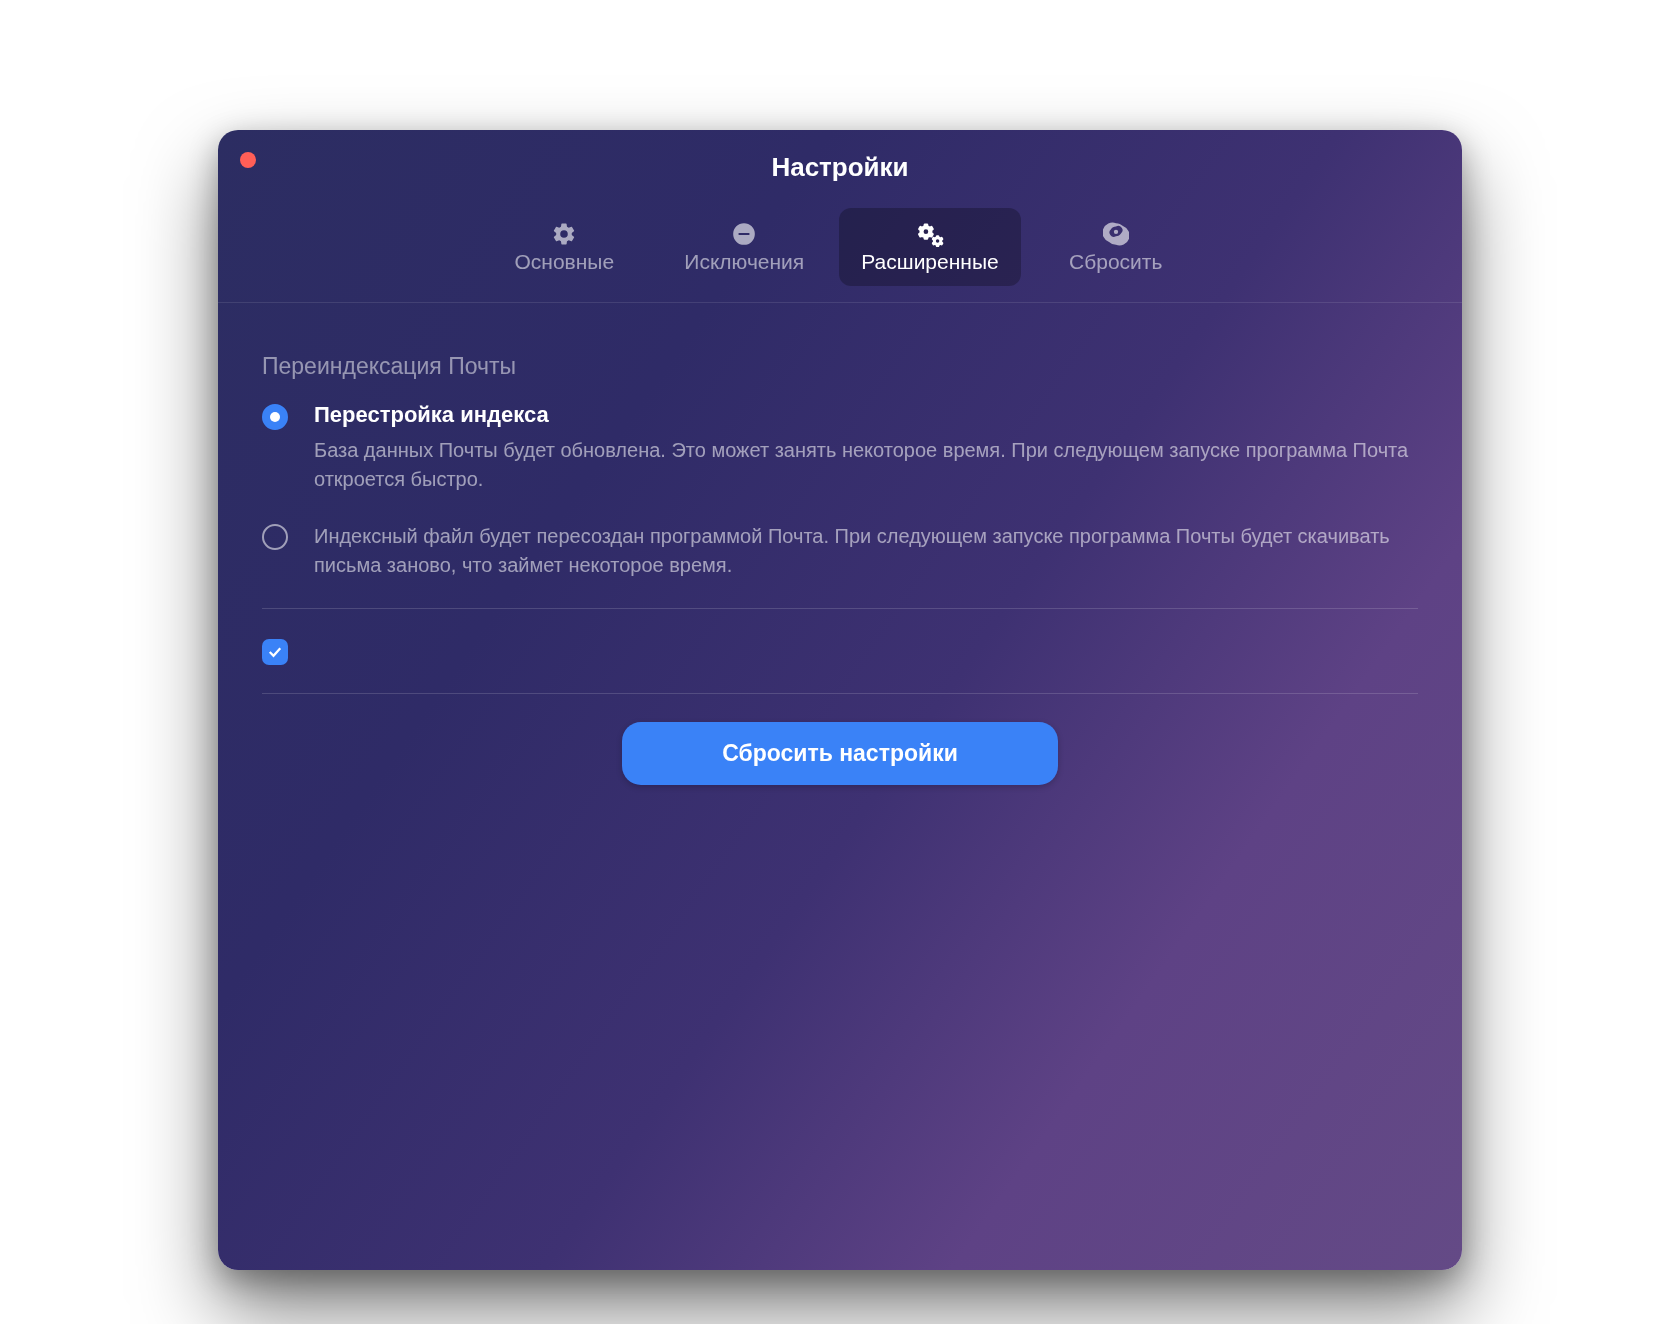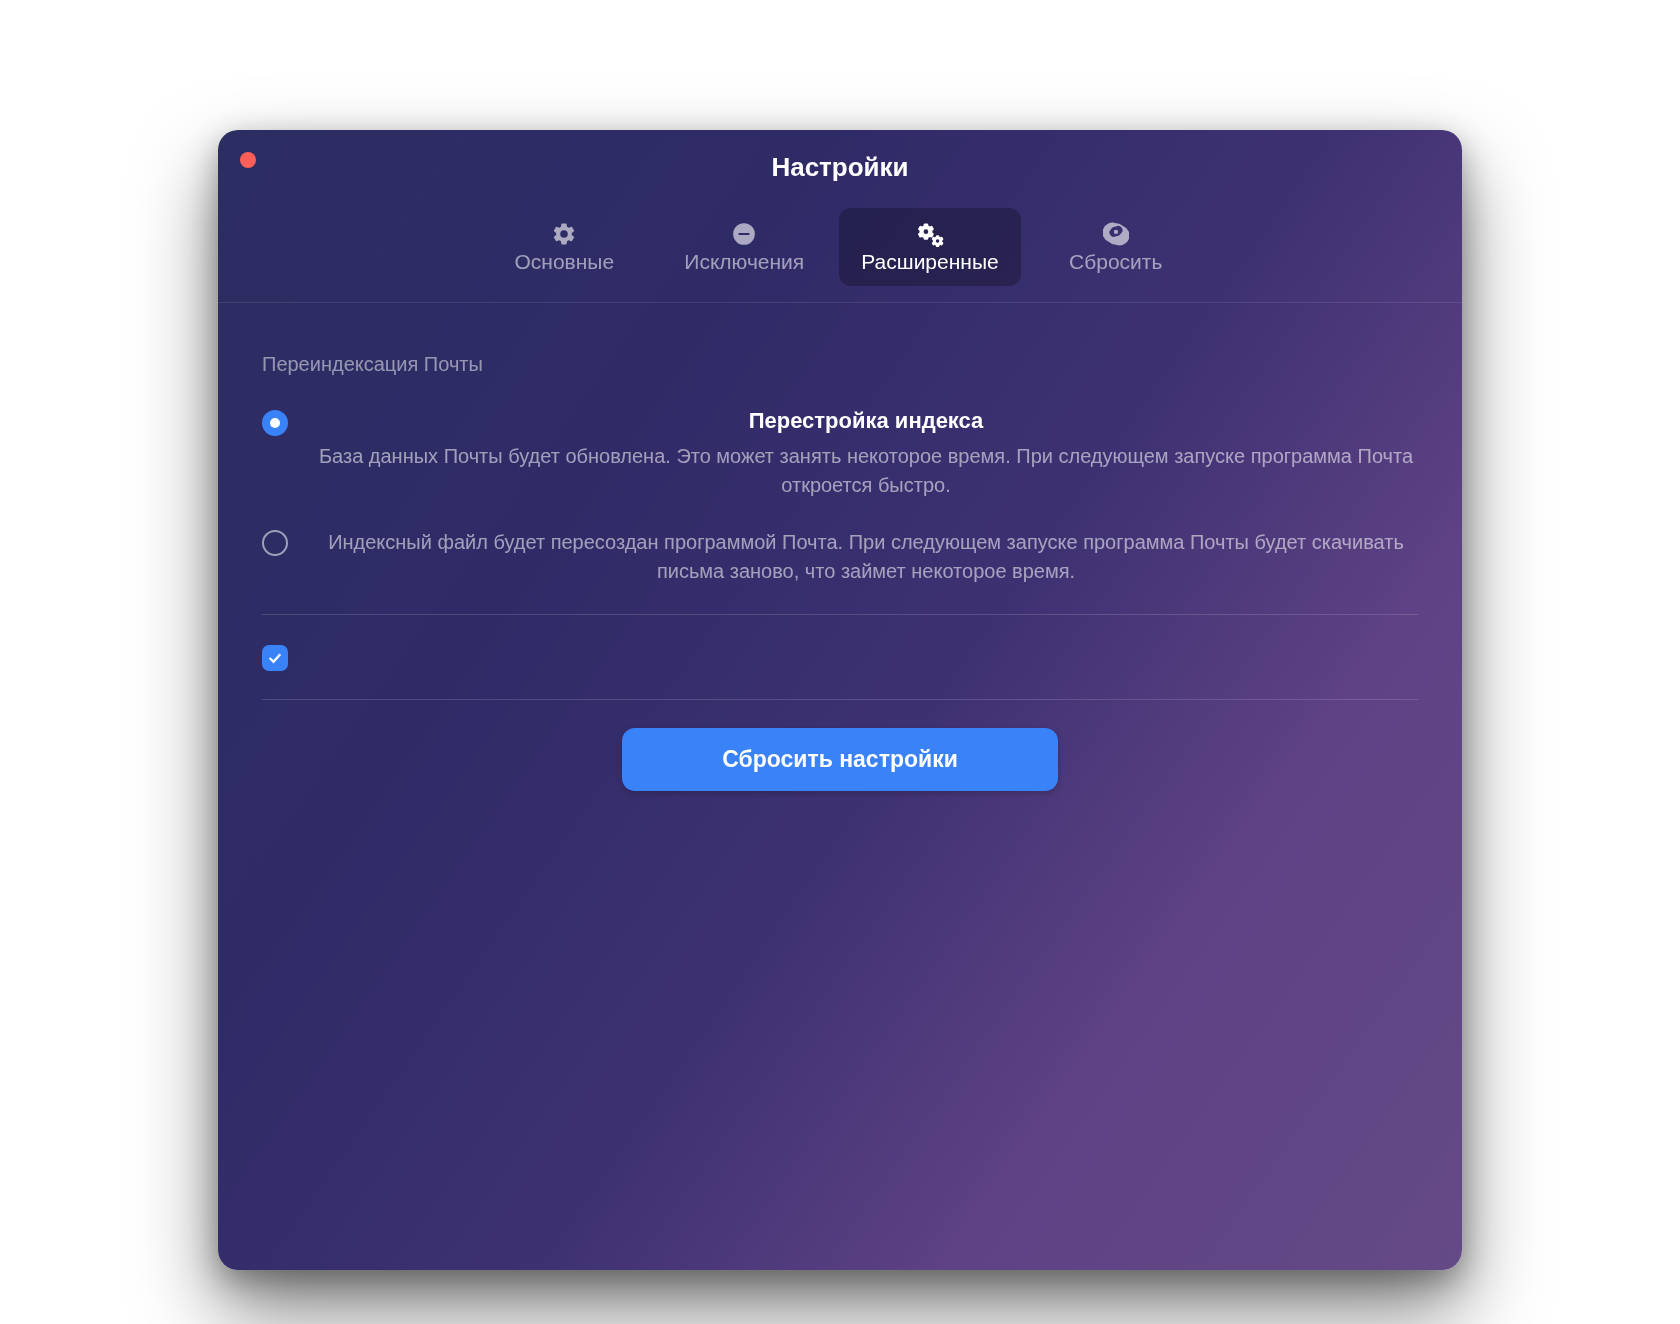--- a/index.html
+++ b/index.html
@@ -88,30 +88,29 @@
     .tab.active .tab-label { color: #ffffff; }
     .content {
       flex: 1;
       padding: 50px 44px 30px 44px;
       display: flex;
       flex-direction: column;
       color: #ffffff;
     }
     .section-header {
       color: rgba(255,255,255,0.5);
-      font-size: 20px;
+      font-size: 23px;
       font-weight: 400;
-      margin-bottom: 32px;
+      margin-bottom: 22px;
     }
     .option-group { display: flex; flex-direction: column; gap: 28px; }
     .option {
       display: flex;
       align-items: flex-start;
       gap: 26px;
-      text-align: center;
     }
     .radio {
       width: 26px;
       height: 26px;
       border-radius: 50%;
       border: 2.5px solid rgba(255,255,255,0.55);
       flex-shrink: 0;
       margin-top: 2px;
       display: flex;
       align-items: center;
@@ -175,21 +174,21 @@
       display: flex;
       justify-content: center;
       padding-bottom: 10px;
     }
     .reset-button {
       background: #3a82f7;
       color: #ffffff;
       font-size: 23px;
       font-weight: 600;
       border: none;
-      border-radius: 13px;
+      border-radius: 19px;
       padding: 18px 100px;
       cursor: pointer;
       box-shadow: 0 2px 6px rgba(0,0,0,0.2);
     }
   </style>
 </head>
 <body>
 
 <div class="window">
   <div class="titlebar">

